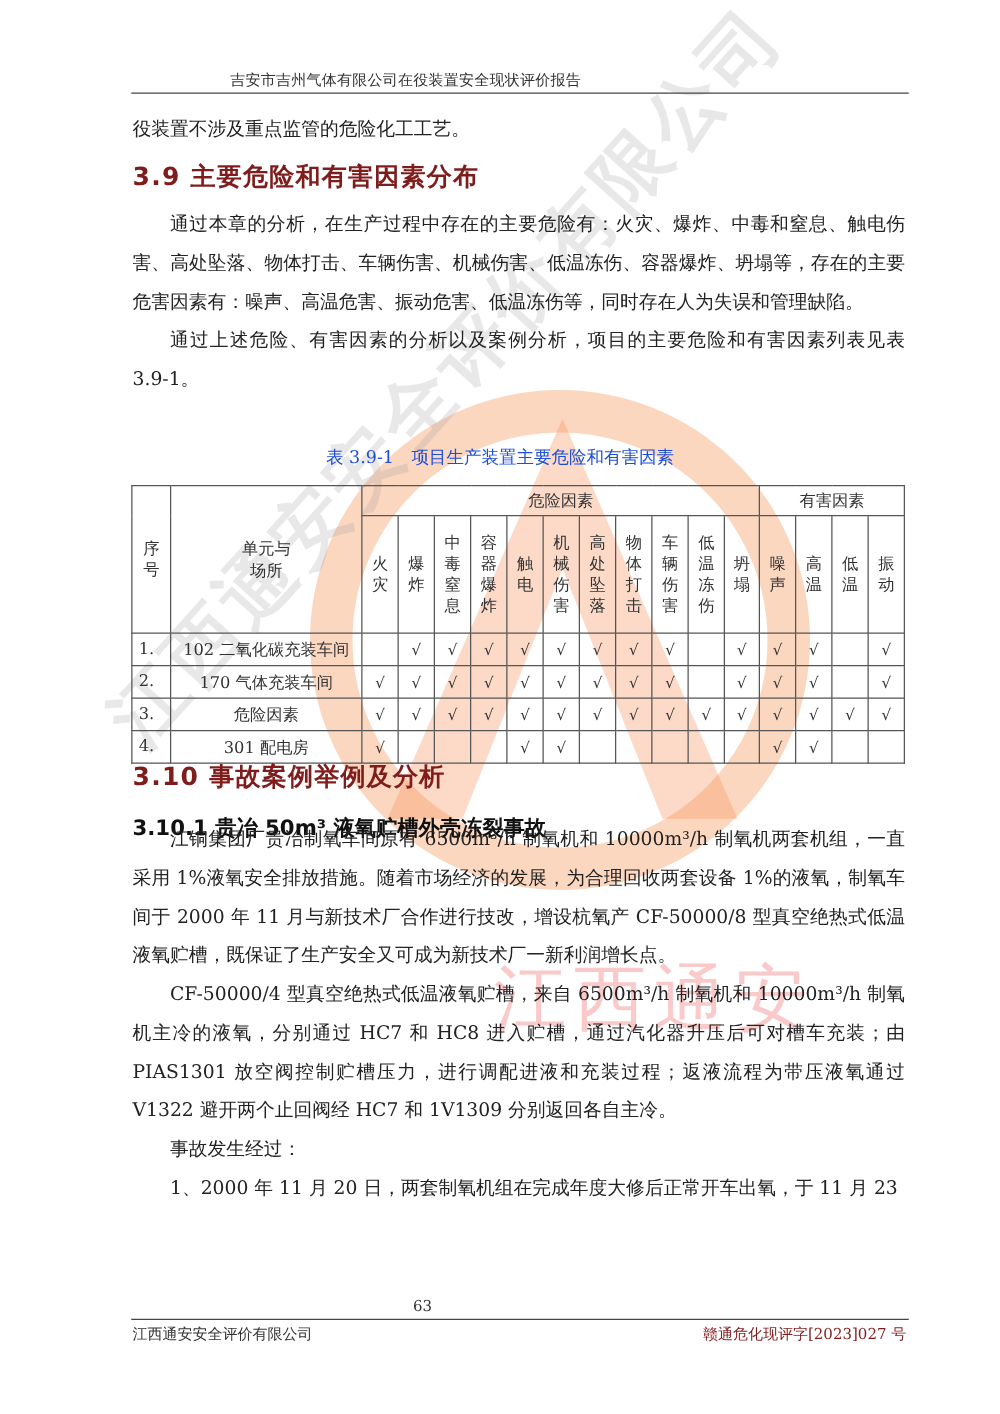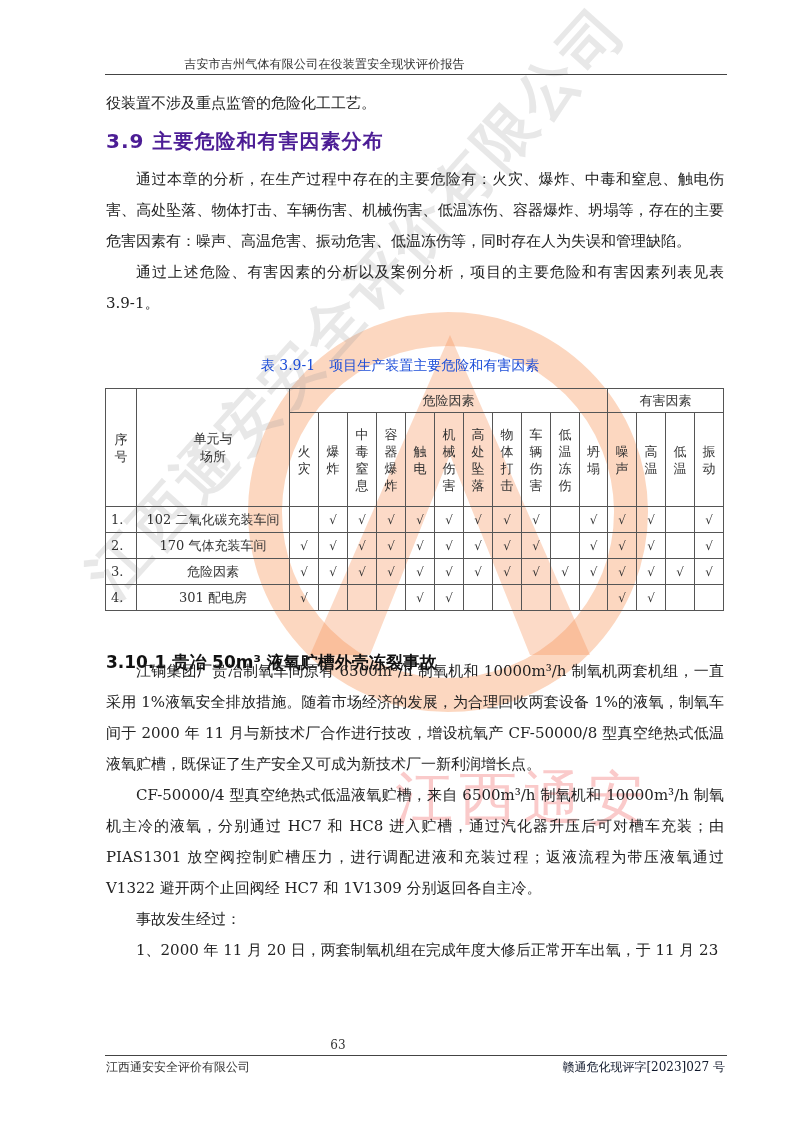--- a/index.html
+++ b/index.html
@@ -11,40 +11,40 @@
   .header-title {
     position: absolute; top: 56px; left: 0; width: 649px; text-align: center;
     font-size: 12px; color: #333; letter-spacing: 0.2px;
   }
   .header-rule { position: absolute; top: 74px; left: 105px; width: 622px; height: 0; border-top: 1.5px solid #444; }
   .body-text { position: absolute; left: 106px; width: 618px; font-size: 15px; line-height: 31px; color: #222; }
   .p { margin: 0; text-align: justify; text-align-last: left; }
   .indent { text-indent: 30px; }
   .h2 {
     position: absolute; left: 106px; font-family: "DejaVu Sans", "Liberation Sans", sans-serif;
-    font-weight: bold; font-size: 20px; color: #4c1d95; letter-spacing: 1px;
+    font-weight: bold; font-size: 20px; color: #7f1d1d; letter-spacing: 1px;
   }
   .h3 {
     position: absolute; left: 106px; font-family: "DejaVu Sans", "Liberation Sans", sans-serif;
     font-weight: bold; font-size: 17px; color: #111;
   }
   .caption { position: absolute; top: 357px; left: 0; width: 800px; text-align: center; font-size: 14px; color: #1d4ed8; }
   table.hz {
     position: absolute; left: 105px; top: 388px; border-collapse: collapse;
     font-size: 13px; color: #333; table-layout: fixed;
   }
   table.hz td, table.hz th {
     border: 1px solid #555; padding: 0; text-align: center; vertical-align: middle; font-weight: normal;
   }
   .vert { display: inline-block; width: 14px; line-height: 17px; word-break: break-all; }
   .chk { font-size: 12px; }
   .footer-num { position: absolute; top: 1038px; left: 0; width: 676px; text-align: center; font-size: 12px; color: #333; }
   .footer-rule { position: absolute; top: 1055px; left: 105px; width: 622px; border-top: 1.5px solid #444; }
   .footer-left { position: absolute; top: 1059px; left: 106px; font-size: 12px; color: #333; }
-  .footer-right { position: absolute; top: 1059px; right: 75px; font-size: 12px; color: #0f172a; }
+  .footer-right { position: absolute; top: 1059px; right: 75px; font-size: 12px; color: #7f1d1d; }
   
   .wm { position: absolute; pointer-events: none; }
   .wm-ring {
     left: 248px; top: 312px; width: 400px; height: 400px; border-radius: 50%;
     border: 34px solid rgba(247,150,90,0.38); box-sizing: border-box;
   }
   .wm-text-cn {
     left: 395px; top: 760px; font-size: 58px; color: rgba(240,80,80,0.30);
     font-family: "DejaVu Sans", sans-serif; font-weight: normal; letter-spacing: 6px;
   }
@@ -208,20 +208,21 @@
             <td class="chk"></td>
             <td class="chk"></td>
             <td class="chk">√</td>
             <td class="chk">√</td>
             <td class="chk"></td>
             <td class="chk"></td>
           </tr>
         </tbody>
     </table>
 
+    <div class="h2" style="top:608px;">3.10 事故案例举例及分析</div>
     <div class="h3" style="top:651px;">3.10.1 贵冶 50m³ 液氧贮槽外壳冻裂事故</div>
 
     <div class="body-text" style="top:656px;">
       <p class="p indent">江铜集团厂贵冶制氧车间原有 6500m³/h 制氧机和 10000m³/h 制氧机两套机组，一直采用 1%液氧安全排放措施。随着市场经济的发展，为合理回收两套设备 1%的液氧，制氧车间于 2000 年 11 月与新技术厂合作进行技改，增设杭氧产 CF-50000/8 型真空绝热式低温液氧贮槽，既保证了生产安全又可成为新技术厂一新利润增长点。</p>
       <p class="p indent">CF-50000/4 型真空绝热式低温液氧贮槽，来自 6500m³/h 制氧机和 10000m³/h 制氧机主冷的液氧，分别通过 HC7 和 HC8 进入贮槽，通过汽化器升压后可对槽车充装；由 PIAS1301 放空阀控制贮槽压力，进行调配进液和充装过程；返液流程为带压液氧通过 V1322 避开两个止回阀经 HC7 和 1V1309 分别返回各自主冷。</p>
       <p class="p indent">事故发生经过：</p>
       <p class="p indent">1、2000 年 11 月 20 日，两套制氧机组在完成年度大修后正常开车出氧，于 11 月 23</p>
     </div>
 
     <div class="footer-num">63</div>

